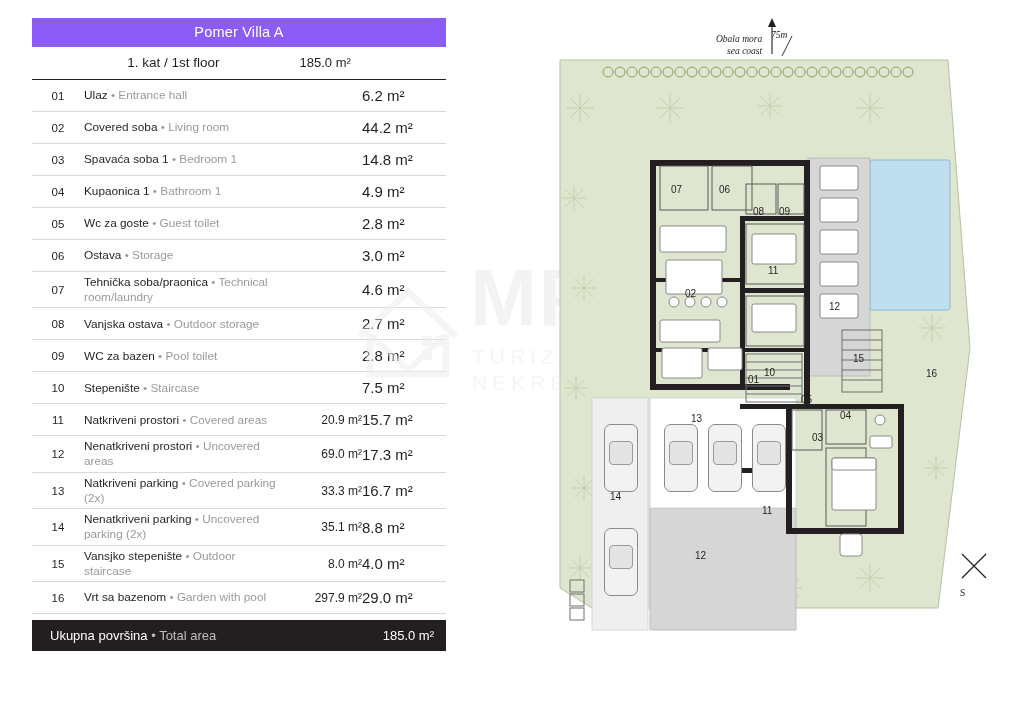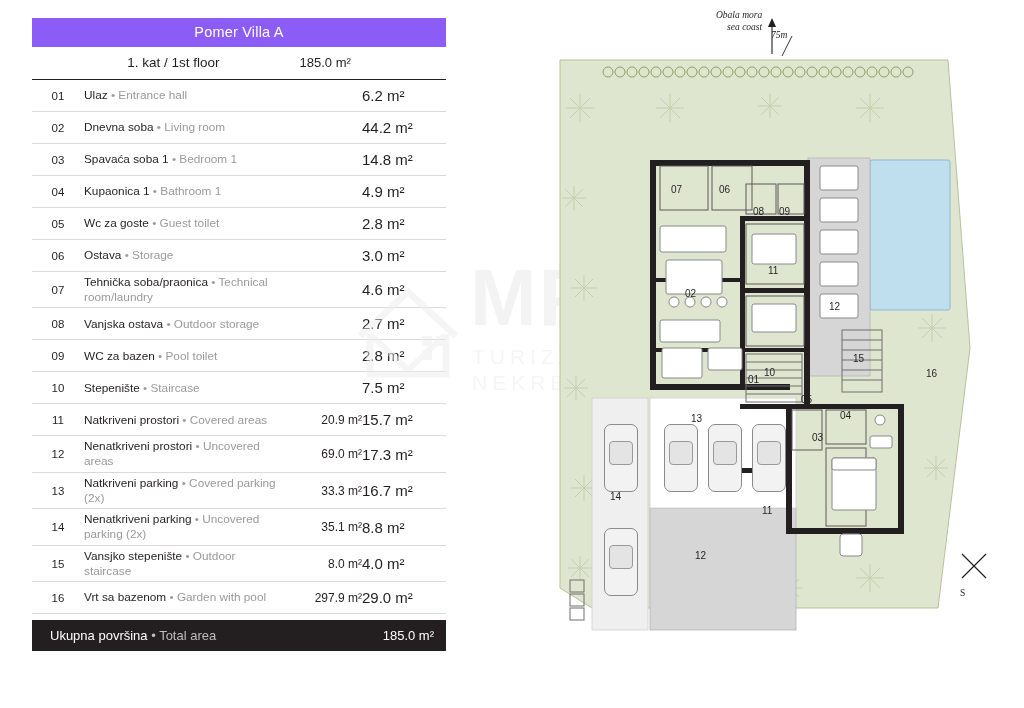--- a/index.html
+++ b/index.html
@@ -194,21 +194,21 @@
 
   <div id="rows-container">
       <div class="row">
         <div class="num">01</div>
         <div class="nm"><span class="hr">Ulaz</span><span class="en"> • </span><span class="en">Entrance hall</span></div>
         <div class="a1"></div>
         <div class="a2">6.2 m²</div>
       </div>
       <div class="row">
         <div class="num">02</div>
-        <div class="nm"><span class="hr">Dnevna soba</span><span class="en"> • </span><span class="en">Living room</span></div>
+        <div class="nm"><span class="hr">Covered soba</span><span class="en"> • </span><span class="en">Living room</span></div>
         <div class="a1"></div>
         <div class="a2">44.2 m²</div>
       </div>
       <div class="row">
         <div class="num">03</div>
         <div class="nm"><span class="hr">Spavaća soba 1</span><span class="en"> • </span><span class="en">Bedroom 1</span></div>
         <div class="a1"></div>
         <div class="a2">14.8 m²</div>
       </div>
       <div class="row">
@@ -313,21 +313,21 @@
   </svg>
   <div class="wm-mp">MP</div>
   <div class="wm-sub">
     <div>TURIZAM</div>
     <div>NEKRETNINE</div>
   </div>
 </div>
 
 <div id="site-plan">
 
-  <div class="sp-label" style="left:176px; top:0; text-align:right;">
+  <div class="sp-label" style="left:176px; top:24px; text-align:right;">
     <span>Obala mora</span><br>
     <span>sea coast</span>
   </div>
   <div class="sp-label" style="left:231px; top:20px;">75m</div>
   <svg style="position:absolute; left:218px; top:4px;" width="40" height="44">
     <path d="M14 40 L14 8" stroke="#231f20" stroke-width="1.1" fill="none"></path>
     <path d="M14 4 L10 13 L18 13 Z" fill="#231f20"></path>
     <path d="M24 42 L34 22" stroke="#231f20" stroke-width="0.9" fill="none"></path>
   </svg>
 

